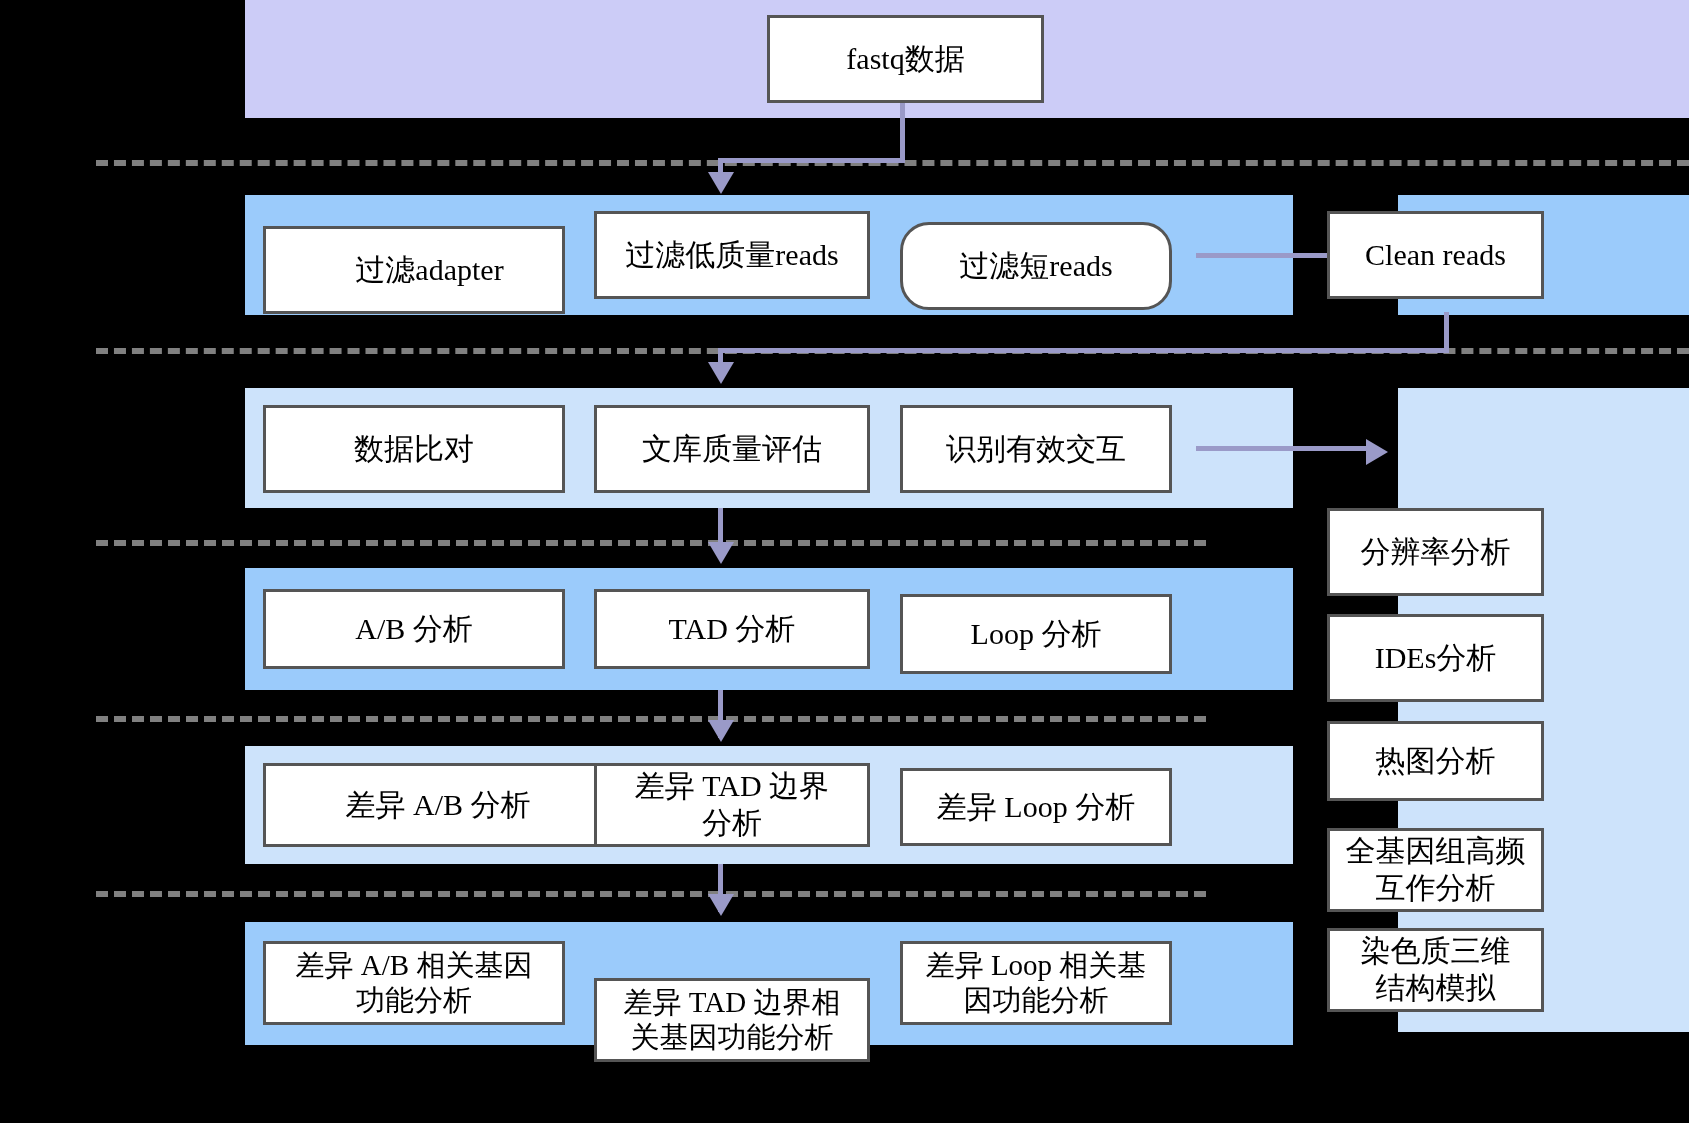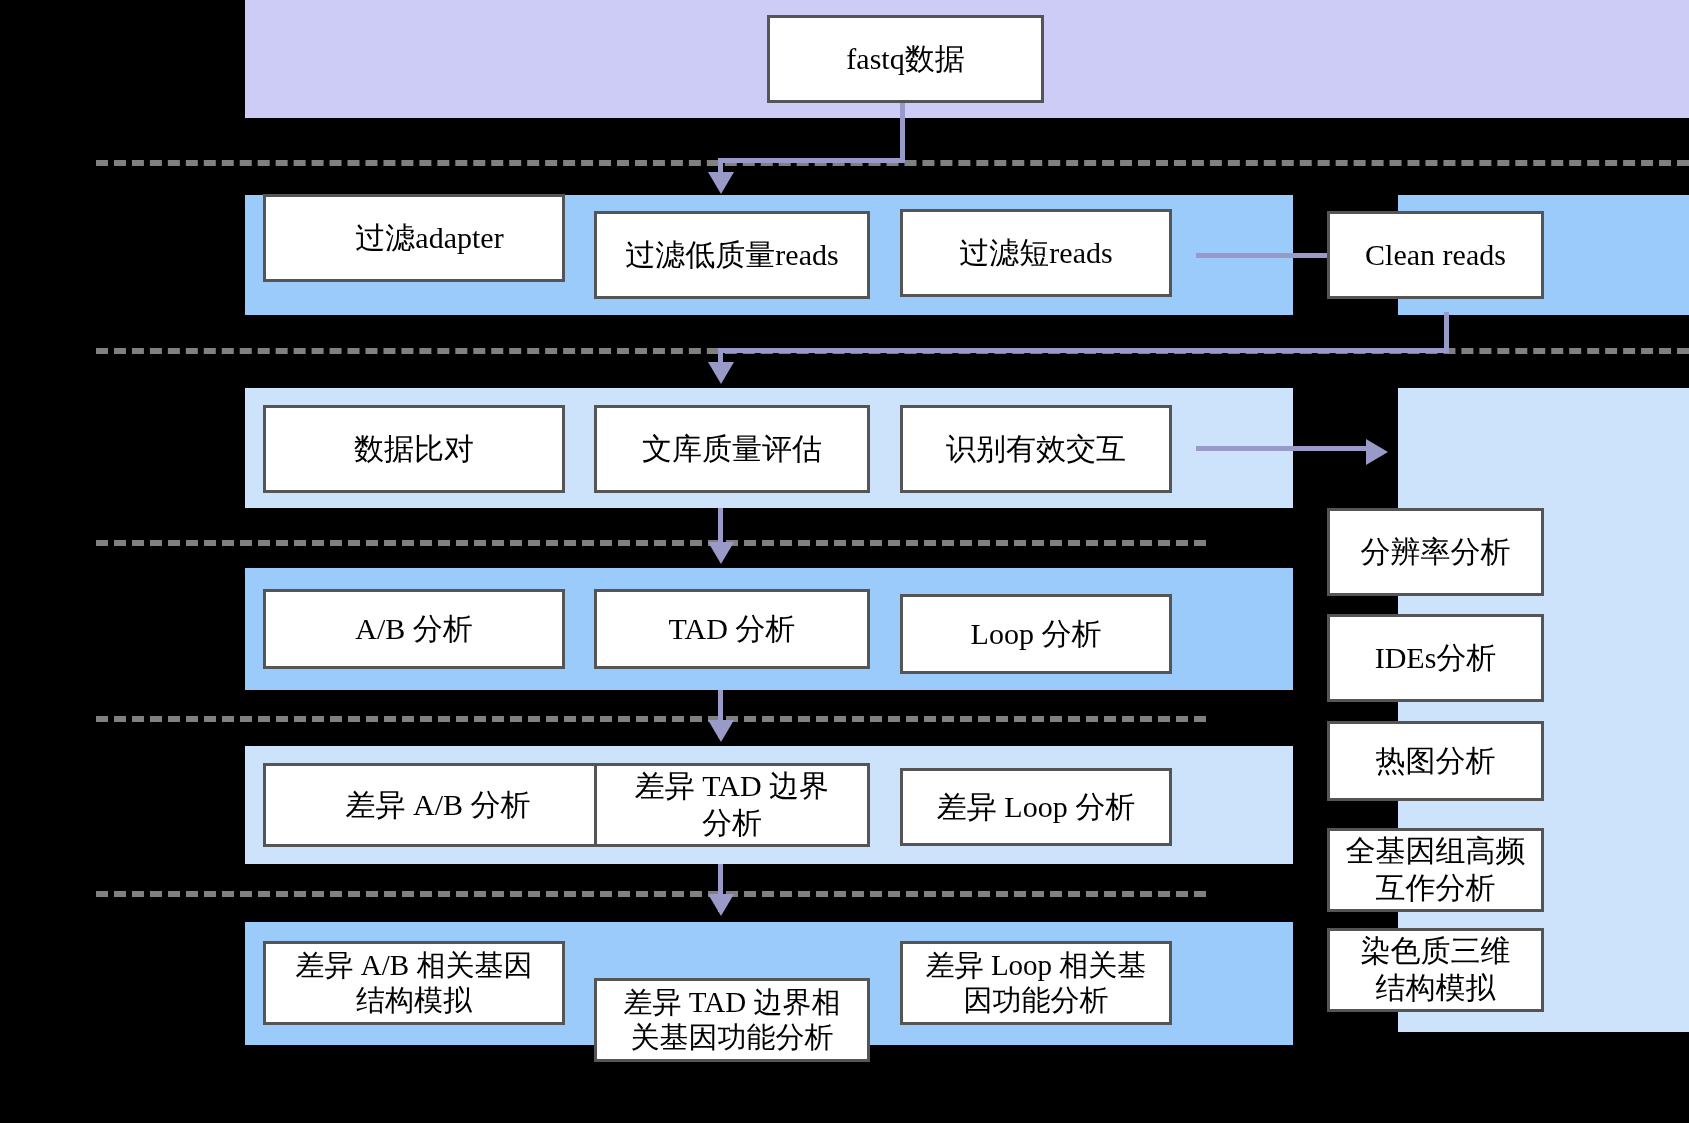--- a/index.html
+++ b/index.html
@@ -121,40 +121,40 @@
   <div class="arrowhead-down" style="left:708px; top:542px;"></div>
 
   <div class="conn conn-v" style="left:718px; top:690px; height:48px;"></div>
   <div class="arrowhead-down" style="left:708px; top:720px;"></div>
 
   <div class="conn conn-v" style="left:718px; top:864px; height:48px;"></div>
   <div class="arrowhead-down" style="left:708px; top:894px;"></div>
 
   <div class="box" style="left:767px; top:15px; width:277px; height:88px;">fastq数据</div>
 
-  <div class="box" style="left:263px; top:194px; width:302px; height:88px;padding-left:37px;">过滤adapter</div>
+  <div class="box" style="left:263px; top:226px; width:302px; height:88px;padding-left:37px;">过滤adapter</div>
   <div class="box" style="left:594px; top:211px; width:276px; height:88px;">过滤低质量reads</div>
-  <div class="box" style="left:900px; top:209px; width:272px; height:88px;">过滤短reads</div>
+  <div class="box" style="left:900px; top:222px; width:272px; height:88px;border-radius:29px;">过滤短reads</div>
   <div class="box" style="left:263px; top:405px; width:302px; height:88px;">数据比对</div>
 
   <div class="box" style="left:1327px; top:211px; width:217px; height:88px;">Clean reads</div>
   <div class="box" style="left:594px; top:405px; width:276px; height:88px;">文库质量评估</div>
   <div class="box" style="left:900px; top:405px; width:272px; height:88px;">识别有效交互</div>
 
   <div class="box" style="left:263px; top:589px; width:302px; height:80px;">A/B 分析</div>
   <div class="box" style="left:594px; top:589px; width:276px; height:80px;text-align:right;">TAD 分析</div>
   <div class="box" style="left:900px; top:594px; width:272px; height:80px;">Loop 分析</div>
 
   <div class="box" style="left:263px; top:763px; width:350px; height:84px;">差异 A/B 分析</div>
   <div class="box" style="left:594px; top:763px; width:276px; height:84px;">差异 TAD 边界
 分析</div>
   <div class="box" style="left:900px; top:768px; width:272px; height:78px;">差异 Loop 分析</div>
 
   <div class="box small" style="left:263px; top:941px; width:302px; height:84px;">差异 A/B 相关基因
-结构模拟</div>
+功能分析</div>
   <div class="box small" style="left:594px; top:978px; width:276px; height:84px;">差异 TAD 边界相
 关基因功能分析</div>
   <div class="box small" style="left:900px; top:941px; width:272px; height:84px;">差异 Loop 相关基
 因功能分析</div>
 
   <div class="box" style="left:1327px; top:508px; width:217px; height:88px;">分辨率分析</div>
   <div class="box" style="left:1327px; top:614px; width:217px; height:88px;">IDEs分析</div>
   <div class="box" style="left:1327px; top:721px; width:217px; height:80px;">热图分析</div>
   <div class="box" style="left:1327px; top:828px; width:217px; height:84px;">全基因组高频
 互作分析</div>

